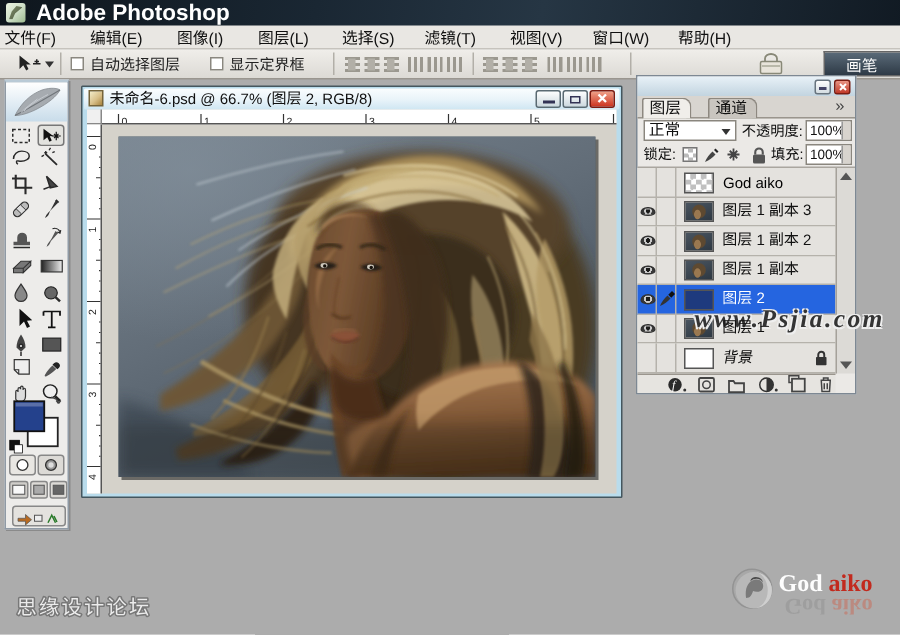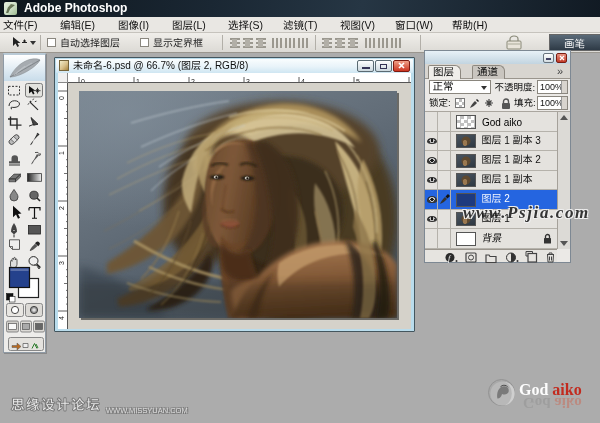--- a/index.html
+++ b/index.html
@@ -4,21 +4,21 @@
 <style>
 * { margin:0; padding:0; box-sizing:border-box; }
 html,body { width:600px; height:423px; overflow:hidden; }
 body { font-family:"Liberation Sans", sans-serif; }
 #app { position:relative; width:600px; height:423px; background:#acacac; overflow:hidden; }
 .abs { position:absolute; }
 
 
 #titlebar { left:0; top:0; width:600px; height:29px;
   background:linear-gradient(100deg,#0e161d 0%,#1a2733 35%,#263644 60%,#111a23 100%);
-  color:#fff; font-size:12px; font-weight:bold; line-height:17px;text-decoration:underline; }
+  color:#fff; font-size:15px; font-weight:bold; line-height:17px;text-decoration:underline; }
 #titlebar .ticon { position:absolute; left:4px; top:2px; width:13px; height:13px;
   background:linear-gradient(135deg,#eaf2e0 0%,#cfe0c8 50%,#9dba90 100%); border-radius:2px; }
 #titlebar .ticon:after { content:""; position:absolute; left:2px; top:2px; width:9px; height:9px;
   background:linear-gradient(135deg,#7d8c6a 0%,#4e5a40 100%); clip-path:polygon(0 100%,20% 40%,55% 0,100% 10%,45% 55%,25% 100%); }
 #titlebar .ttext { position:absolute; left:24px; top:0; }
 
 
 #menubar { left:0; top:17px; width:600px; height:16px; background:#e9e7e3; border-bottom:1px solid #c6c3bd;
   font-size:10.5px; color:#111; line-height:16px; white-space:nowrap; }
 
@@ -607,21 +607,20 @@
         <svg width="27" height="27" viewBox="0 0 29 29" style="position:absolute;left:0;top:0">
       <circle cx="14.5" cy="14.5" r="13" fill="#b8b8b8"></circle>
       <path d="M14.5 1.5 a13 13 0 0 1 0 26 a10 13 0 0 0 0 -26 Z" fill="#cfcfcf"></path>
       <path d="M9 20 C8 14 10 8 15 7 C20 6 22 10 21 13 C20 16 16 16 14 15 C13 18 12 20 9 20 Z" fill="#7a7a7a"></path>
       <path d="M12 8 C15 5 20 6 21 9 C21 7 19 5 16 5 C14 5 12.5 6 12 8 Z" fill="#4a4a4a"></path>
     </svg>
       </div>
     <div id="gatext">God <b>aiko</b></div>
     <div id="gareflect">God <b>aiko</b></div>
   </div>
-  <div id="missyuan" class="abs" style="left:106px;top:401px"><small>WWW.MISSYUAN.COM</small></div>
 <svg id="cjkoverlay" width="600" height="423" viewBox="0 0 600 423" style="position:absolute;left:0;top:0;pointer-events:none">
       <defs>
         <path id="c6587" d="M423 823C453 774 485 707 497 666L580 693C566 734 531 799 501 847ZM50 664V590H206C265 438 344 307 447 200C337 108 202 40 36 -7C51 -25 75 -60 83 -78C250 -24 389 48 502 146C615 46 751 -28 915 -73C928 -52 950 -20 967 -4C807 36 671 107 560 201C661 304 738 432 796 590H954V664ZM504 253C410 348 336 462 284 590H711C661 455 592 344 504 253Z"></path>
         <path id="c4EF6" d="M317 341V268H604V-80H679V268H953V341H679V562H909V635H679V828H604V635H470C483 680 494 728 504 775L432 790C409 659 367 530 309 447C327 438 359 420 373 409C400 451 425 504 446 562H604V341ZM268 836C214 685 126 535 32 437C45 420 67 381 75 363C107 397 137 437 167 480V-78H239V597C277 667 311 741 339 815Z"></path>
         <path id="c7F16" d="M40 54 58 -15C140 18 245 61 346 103L332 163C223 121 114 79 40 54ZM61 423C75 430 98 435 205 450C167 386 132 335 116 316C87 278 66 252 45 248C53 230 64 196 68 182C87 194 118 204 339 255C336 271 333 298 334 317L167 282C238 374 307 486 364 597L303 632C286 593 265 554 245 517L133 505C190 593 246 706 287 815L215 840C179 719 112 587 91 554C71 520 55 496 38 491C46 473 57 438 61 423ZM624 350V202H541V350ZM675 350H746V202H675ZM481 412V-72H541V143H624V-47H675V143H746V-46H797V143H871V-7C871 -14 868 -16 861 -17C854 -17 836 -17 814 -16C822 -32 829 -56 831 -73C867 -73 890 -71 908 -62C926 -52 930 -35 930 -8V413L871 412ZM797 350H871V202H797ZM605 826C621 798 637 762 648 732H414V515C414 361 405 139 314 -21C329 -28 360 -50 372 -63C465 99 482 335 483 498H920V732H729C717 765 697 811 675 846ZM483 668H850V561H483Z"></path>
         <path id="c8F91" d="M551 751H819V650H551ZM482 808V594H892V808ZM81 332C89 340 119 346 153 346H244V202L40 167L56 94L244 132V-76H313V146L427 169L423 234L313 214V346H405V414H313V568H244V414H148C176 483 204 565 228 650H412V722H247C255 756 263 791 269 825L196 840C191 801 183 761 174 722H47V650H157C136 570 115 504 105 479C88 435 75 403 58 398C66 380 77 346 81 332ZM815 472V386H560V472ZM400 76 412 8 815 40V-80H885V46L959 52L960 115L885 110V472H953V535H423V472H491V82ZM815 329V242H560V329ZM815 185V105L560 86V185Z"></path>
         <path id="c56FE" d="M375 279C455 262 557 227 613 199L644 250C588 276 487 309 407 325ZM275 152C413 135 586 95 682 61L715 117C618 149 445 188 310 203ZM84 796V-80H156V-38H842V-80H917V796ZM156 29V728H842V29ZM414 708C364 626 278 548 192 497C208 487 234 464 245 452C275 472 306 496 337 523C367 491 404 461 444 434C359 394 263 364 174 346C187 332 203 303 210 285C308 308 413 345 508 396C591 351 686 317 781 296C790 314 809 340 823 353C735 369 647 396 569 432C644 481 707 538 749 606L706 631L695 628H436C451 647 465 666 477 686ZM378 563 385 570H644C608 531 560 496 506 465C455 494 411 527 378 563Z"></path>
         <path id="c50CF" d="M486 710H666C649 681 628 651 607 629H420C444 656 466 683 486 710ZM487 839C445 755 366 649 256 571C272 561 294 539 305 523C324 537 341 552 358 567V413H513C465 371 394 329 287 296C303 283 321 262 330 249C420 278 486 313 534 350C550 335 564 320 577 303C509 242 384 180 287 151C301 139 319 117 329 102C417 134 530 197 604 260C614 241 622 222 628 204C549 123 402 46 278 10C292 -3 311 -27 322 -44C430 -7 555 63 642 141C651 78 640 24 618 3C604 -14 589 -16 569 -16C552 -16 529 -15 503 -12C514 -31 520 -60 521 -77C544 -79 566 -79 584 -79C619 -79 645 -72 670 -45C713 -4 727 104 694 209L743 232C779 123 841 28 921 -23C932 -5 954 21 970 34C893 76 831 162 798 259C837 279 876 301 909 322L858 370C812 337 738 292 675 260C653 307 621 352 577 387L600 413H898V629H685C714 664 743 703 765 741L721 773L707 769H526L559 826ZM425 571H603C598 542 588 507 563 470H425ZM665 571H829V470H637C655 507 663 542 665 571ZM262 836C209 685 122 535 29 437C43 420 65 381 72 363C102 395 131 433 159 473V-77H230V588C270 660 305 738 333 815Z"></path>
         <path id="c5C42" d="M304 456V389H873V456ZM209 727H811V607H209ZM133 792V499C133 340 124 117 31 -40C50 -47 83 -66 98 -78C195 86 209 331 209 499V542H886V792ZM288 -64C319 -52 367 -48 803 -19C818 -45 832 -70 842 -89L911 -55C877 6 806 112 751 189L686 162C712 126 740 83 766 41L380 18C433 74 487 145 533 218H943V284H239V218H438C394 142 338 72 320 52C298 27 278 9 261 6C270 -13 283 -49 288 -64Z"></path>
         <path id="c9009" d="M61 765C119 716 187 646 216 597L278 644C246 692 177 760 118 806ZM446 810C422 721 380 633 326 574C344 565 376 545 390 534C413 562 435 597 455 636H603V490H320V423H501C484 292 443 197 293 144C309 130 331 102 339 83C507 149 557 264 576 423H679V191C679 115 696 93 771 93C786 93 854 93 869 93C932 93 952 125 959 252C938 257 907 268 893 282C890 177 886 163 861 163C847 163 792 163 782 163C756 163 753 166 753 191V423H951V490H678V636H909V701H678V836H603V701H485C498 731 509 763 518 795ZM251 456H56V386H179V83C136 63 90 27 45 -15L95 -80C152 -18 206 34 243 34C265 34 296 5 335 -19C401 -58 484 -68 600 -68C698 -68 867 -63 945 -58C946 -36 958 1 966 20C867 10 715 3 601 3C495 3 411 9 349 46C301 74 278 98 251 100Z"></path>

